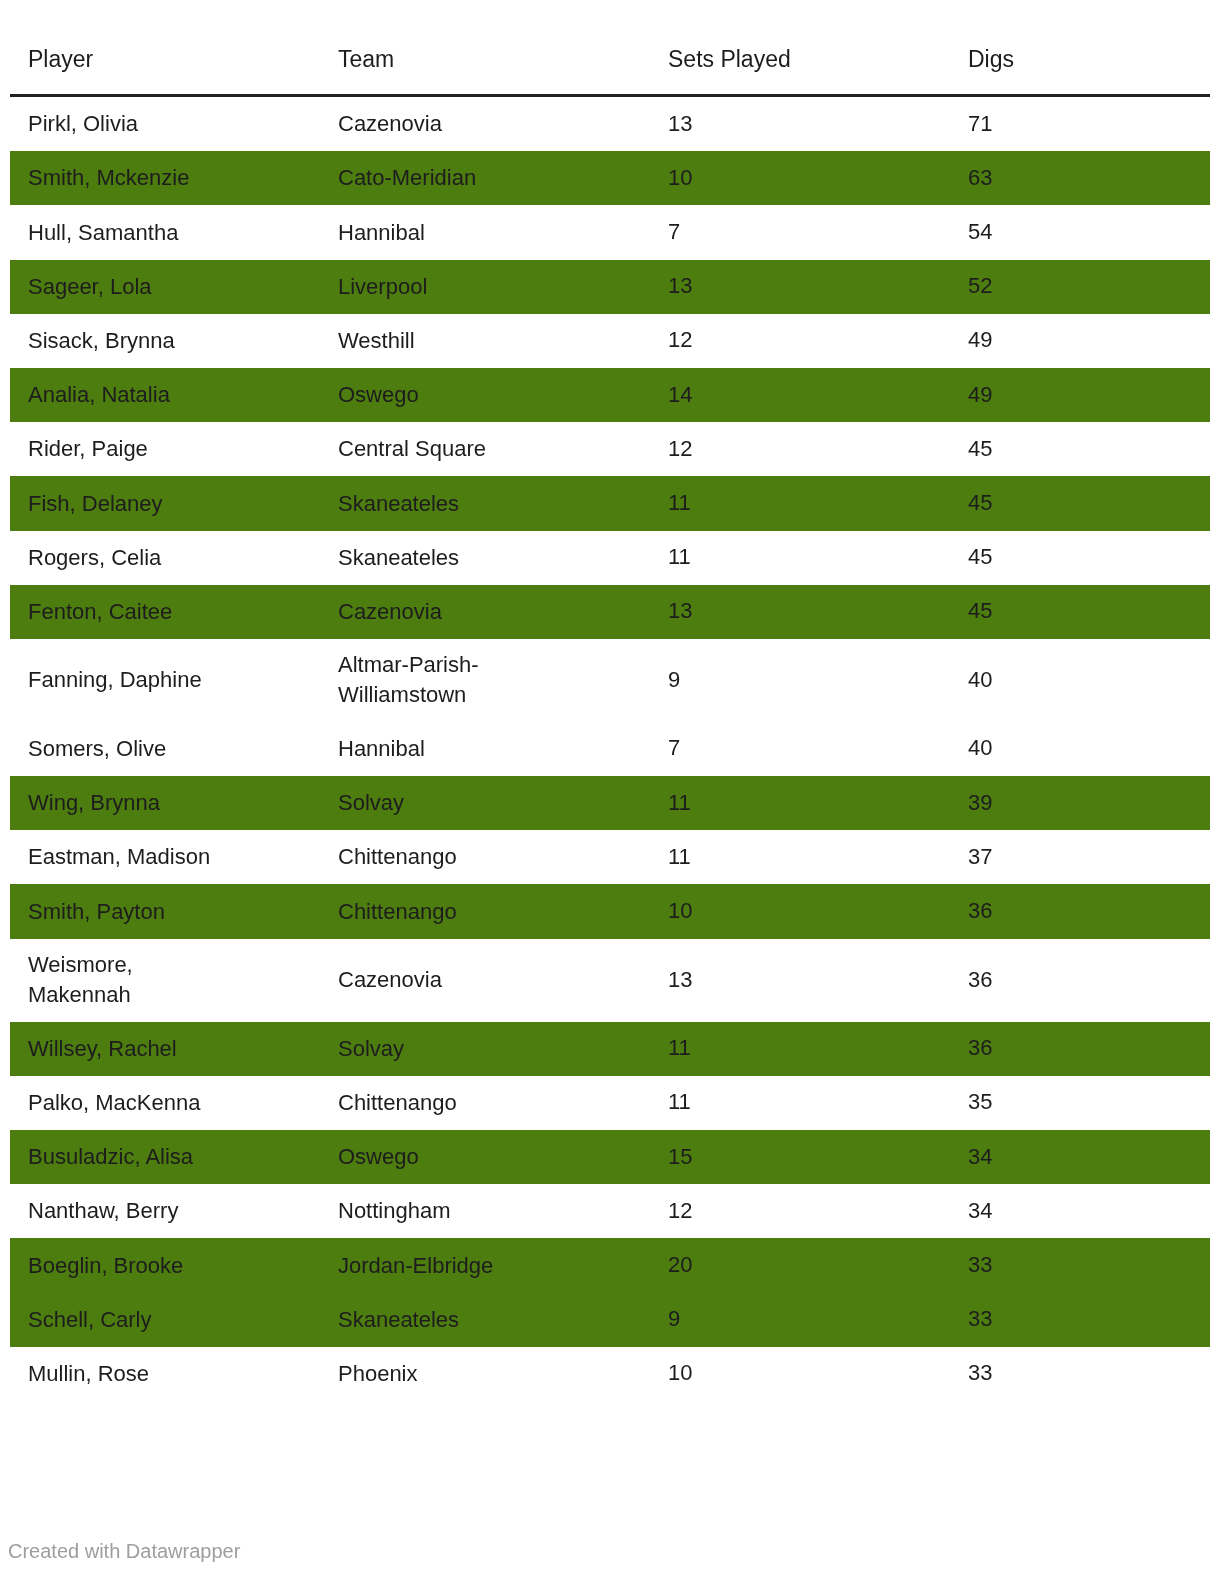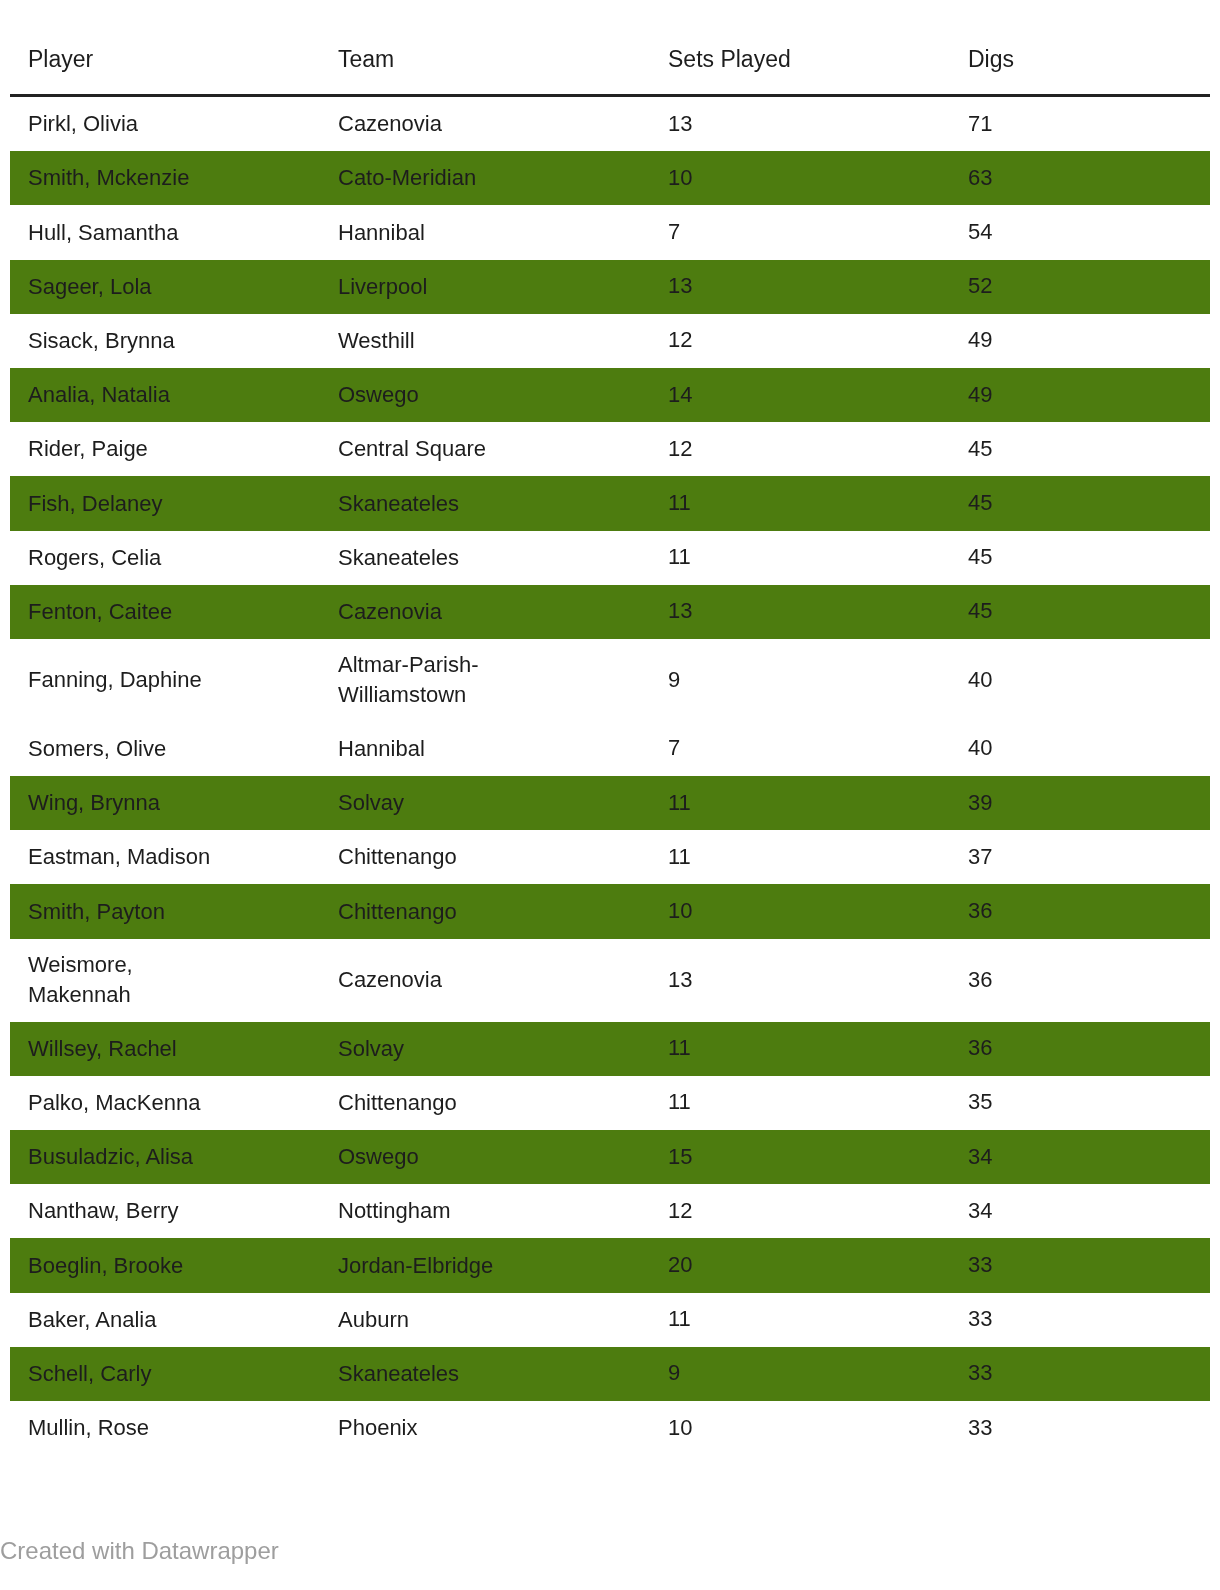--- a/index.html
+++ b/index.html
@@ -50,23 +50,23 @@
   td.num { text-align: left; }
 
   
   td.col-player .wrap { display: inline-block; max-width: 210px; vertical-align: middle; }
   td.col-team   .wrap { display: inline-block; max-width: 250px; vertical-align: middle; }
 
   tr.striped { background: #4d7c0f; }
 
   .footer {
     position: absolute;
-    left: 0;
+    left: 8px;
     bottom: 26px;
-    font-size: 24px;
+    font-size: 20px;
     line-height: 26px;
     color: #9e9e9e;
   }
 </style>
 </head>
 <body>
 
 <div class="page">
   <table class="stats">
     <colgroup>
@@ -203,26 +203,20 @@
           <td class="col-team"><span class="wrap">Nottingham</span></td>
           <td class="num">12</td>
           <td class="num">34</td>
         </tr>
         <tr class="striped">
           <td class="col-player"><span class="wrap">Boeglin, Brooke</span></td>
           <td class="col-team"><span class="wrap">Jordan-Elbridge</span></td>
           <td class="num">20</td>
           <td class="num">33</td>
         </tr>
-        <tr>
-          <td class="col-player"><span class="wrap">Baker, Analia</span></td>
-          <td class="col-team"><span class="wrap">Auburn</span></td>
-          <td class="num">11</td>
-          <td class="num">33</td>
-        </tr>
         <tr class="striped">
           <td class="col-player"><span class="wrap">Schell, Carly</span></td>
           <td class="col-team"><span class="wrap">Skaneateles</span></td>
           <td class="num">9</td>
           <td class="num">33</td>
         </tr>
         <tr>
           <td class="col-player"><span class="wrap">Mullin, Rose</span></td>
           <td class="col-team"><span class="wrap">Phoenix</span></td>
           <td class="num">10</td>

